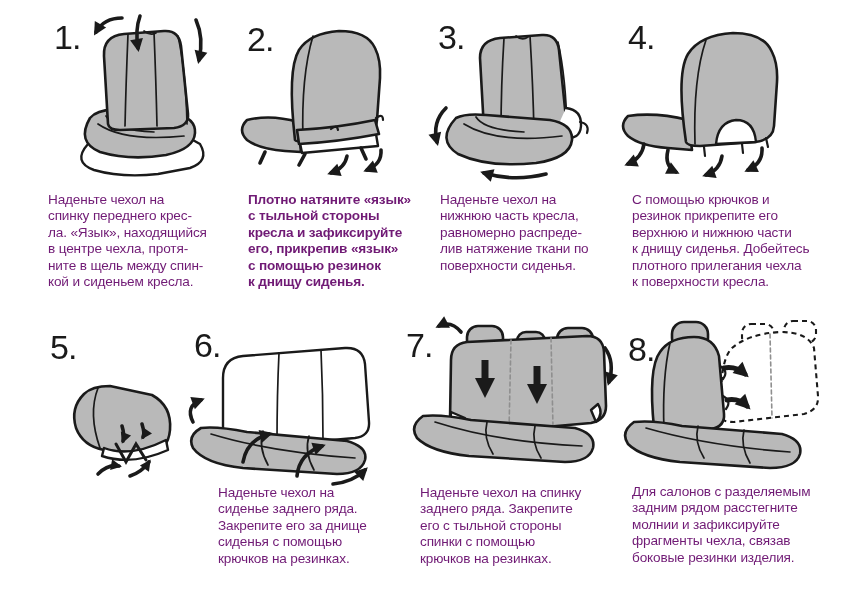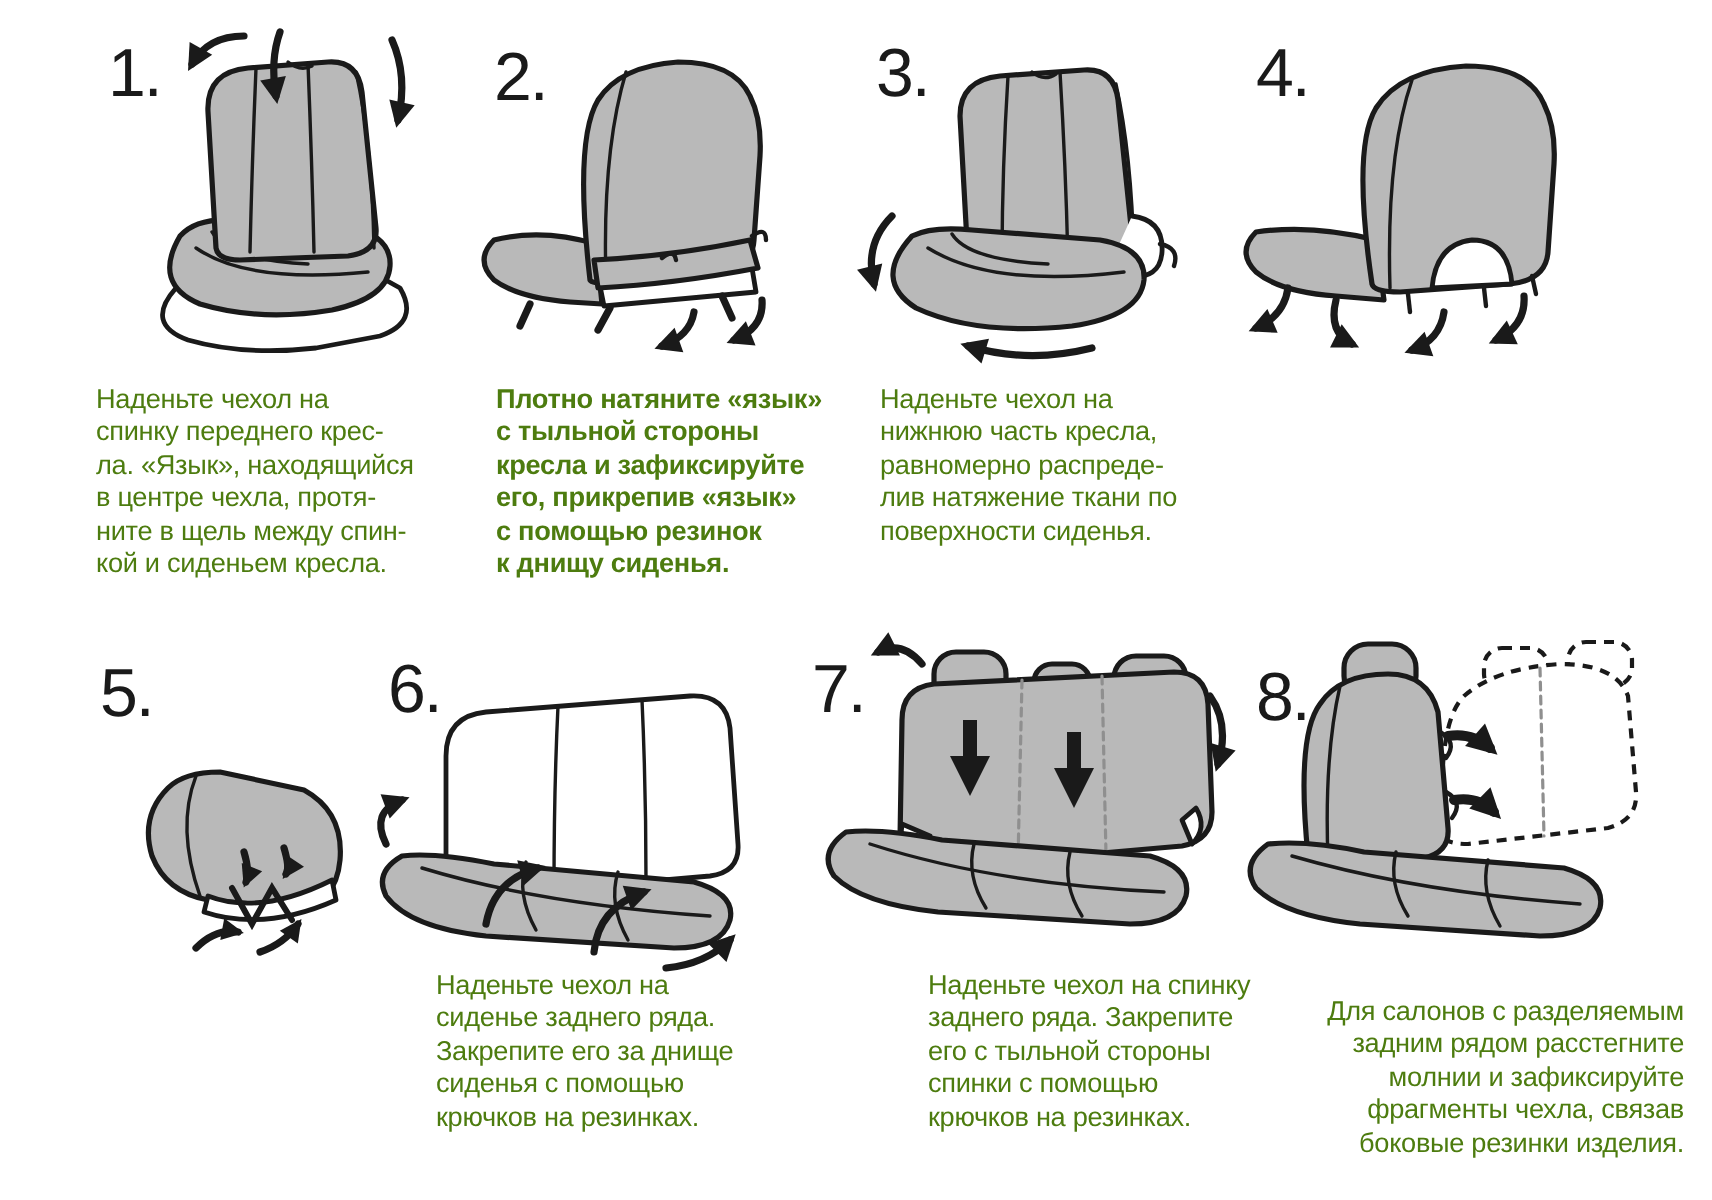--- a/index.html
+++ b/index.html
@@ -6,21 +6,21 @@
   .sheet{
     position:relative;width:856px;height:600px;background:#ffffff;
     font-family:"Liberation Sans",sans-serif;overflow:hidden;
   }
   .step{position:absolute;}
   .num{
     position:absolute;font-size:34px;line-height:1;color:#1a1a1a;
     font-weight:400;letter-spacing:-1px;
   }
   .instr{
-    position:absolute;font-size:13.6px;line-height:16.4px;color:#4d7c0f;
+    position:absolute;font-size:13.6px;line-height:16.4px;color:#701a75;
     white-space:pre-line;letter-spacing:-0.15px;
   }
   .illus{position:absolute;}
   svg{display:block;overflow:visible;}
   .seat{fill:#b9b9b9;stroke:#1a1a1a;stroke-width:2.6;stroke-linejoin:round;stroke-linecap:round;}
   .white{fill:#ffffff;stroke:#1a1a1a;stroke-width:2.4;stroke-linejoin:round;stroke-linecap:round;}
   .seam{fill:none;stroke:#1a1a1a;stroke-width:1.7;stroke-linecap:round;}
   .seamlt{fill:none;stroke:#8f8f8f;stroke-width:1.6;stroke-linecap:round;stroke-dasharray:4 3;}
   .arrow{fill:none;stroke:#1a1a1a;stroke-width:3.6;stroke-linecap:round;}
   .arrow-th{fill:none;stroke:#1a1a1a;stroke-width:7;stroke-linecap:butt;}
@@ -139,20 +139,26 @@
         <path class="white" d="M98,128 Q100,106 118,104 Q136,104 138,126 Z"></path>
         <path class="hook" d="M86,131 l1,9"></path>
         <path class="hook" d="M124,128 l1,9"></path>
         <path class="hook" d="M148,122 l2,9"></path>
         <path class="arrow" d="M26,128 Q24,142 10,148" marker-end="url(#m4)"></path>
         <path class="arrow" d="M50,134 Q46,150 58,156" marker-end="url(#m4)"></path>
         <path class="arrow" d="M104,140 Q102,154 88,159" marker-end="url(#m4)"></path>
         <path class="arrow" d="M144,132 Q145,147 130,154" marker-end="url(#m4)"></path>
       </svg>
     </div>
+    <div class="instr" style="left:17px;top:180px;width:208px;">С помощью крючков и
+резинок прикрепите его
+верхнюю и нижнюю части
+к днищу сиденья. Добейтесь
+плотного прилегания чехла
+к поверхности кресла.</div>
   </div>
 
   <div class="step" style="left:40px;top:322px;width:175px;height:270px;">
     <div class="num" style="left:10px;top:8px;">5.</div>
     <div class="illus" style="left:18px;top:42px;">
       <svg width="130" height="118" viewBox="0 0 130 118">
         <defs>
             <marker id="m5" markerUnits="userSpaceOnUse" markerWidth="13" markerHeight="13" refX="9" refY="6.5" orient="auto">
               <path d="M1,1 L12,6.5 L1,12 Z" fill="#1a1a1a"></path>
             </marker>
@@ -221,21 +227,21 @@
         <path class="seat" d="M18,98 Q4,108 12,120 Q26,134 64,138 L160,144 Q184,144 188,130 Q191,116 170,110 L66,102 Q36,96 18,98 Z"></path>
         <path class="seam" d="M30,104 Q92,124 177,128"></path>
         <path class="seam" d="M82,104 Q78,120 88,136"></path>
         <path class="seam" d="M130,108 Q126,124 136,140"></path>
         <path class="arrow-th" d="M80,42 L80,72" marker-end="url(#m7b)"></path>
         <path class="arrow-th" d="M132,48 L132,78" marker-end="url(#m7b)"></path>
         <path class="arrow" d="M56,14 Q46,2 34,8" marker-end="url(#m7)"></path>
         <path class="arrow" d="M200,30 Q210,44 204,64" marker-end="url(#m7)"></path>
       </svg>
     </div>
-    <div class="instr" style="left:17px;top:167px;width:192px;margin-left:44px;">Наденьте чехол на спинку
+    <div class="instr" style="left:17px;top:167px;width:192px;">Наденьте чехол на спинку
 заднего ряда. Закрепите
 его с тыльной стороны
 спинки с помощью
 крючков на резинках.</div>
   </div>
 
   <div class="step" style="left:615px;top:314px;width:230px;height:278px;">
     <div class="num" style="left:13px;top:18px;">8.</div>
     <div class="illus" style="left:3px;top:2px;">
       <svg width="225" height="164" viewBox="0 0 225 164">
@@ -254,20 +260,20 @@
         <path class="hook" d="M102,50 q9,5 3,13"></path>
         <path class="hook" d="M105,80 q9,5 3,13"></path>
         <path class="seat" d="M16,106 Q2,116 10,128 Q24,142 62,146 L152,152 Q178,152 182,138 Q185,124 164,118 L64,110 Q36,104 16,106 Z"></path>
         <path class="seam" d="M28,112 Q90,130 172,136"></path>
         <path class="seam" d="M80,110 Q76,126 86,142"></path>
         <path class="seam" d="M126,114 Q122,130 132,147"></path>
         <path class="arrow" d="M106,52 Q118,50 127,58" style="stroke-width:5" marker-end="url(#m8)"></path>
         <path class="arrow" d="M109,84 Q121,82 129,90" style="stroke-width:5" marker-end="url(#m8)"></path>
       </svg>
     </div>
-    <div class="instr" style="left:17px;top:184px;width:210px;text-align:right;">Для салонов с разделяемым
+    <div class="instr" style="left:17px;top:170px;width:210px;">Для салонов с разделяемым
 задним рядом расстегните
 молнии и зафиксируйте
 фрагменты чехла, связав
 боковые резинки изделия.</div>
   </div>
 
 </div>
 
 </body></html>

